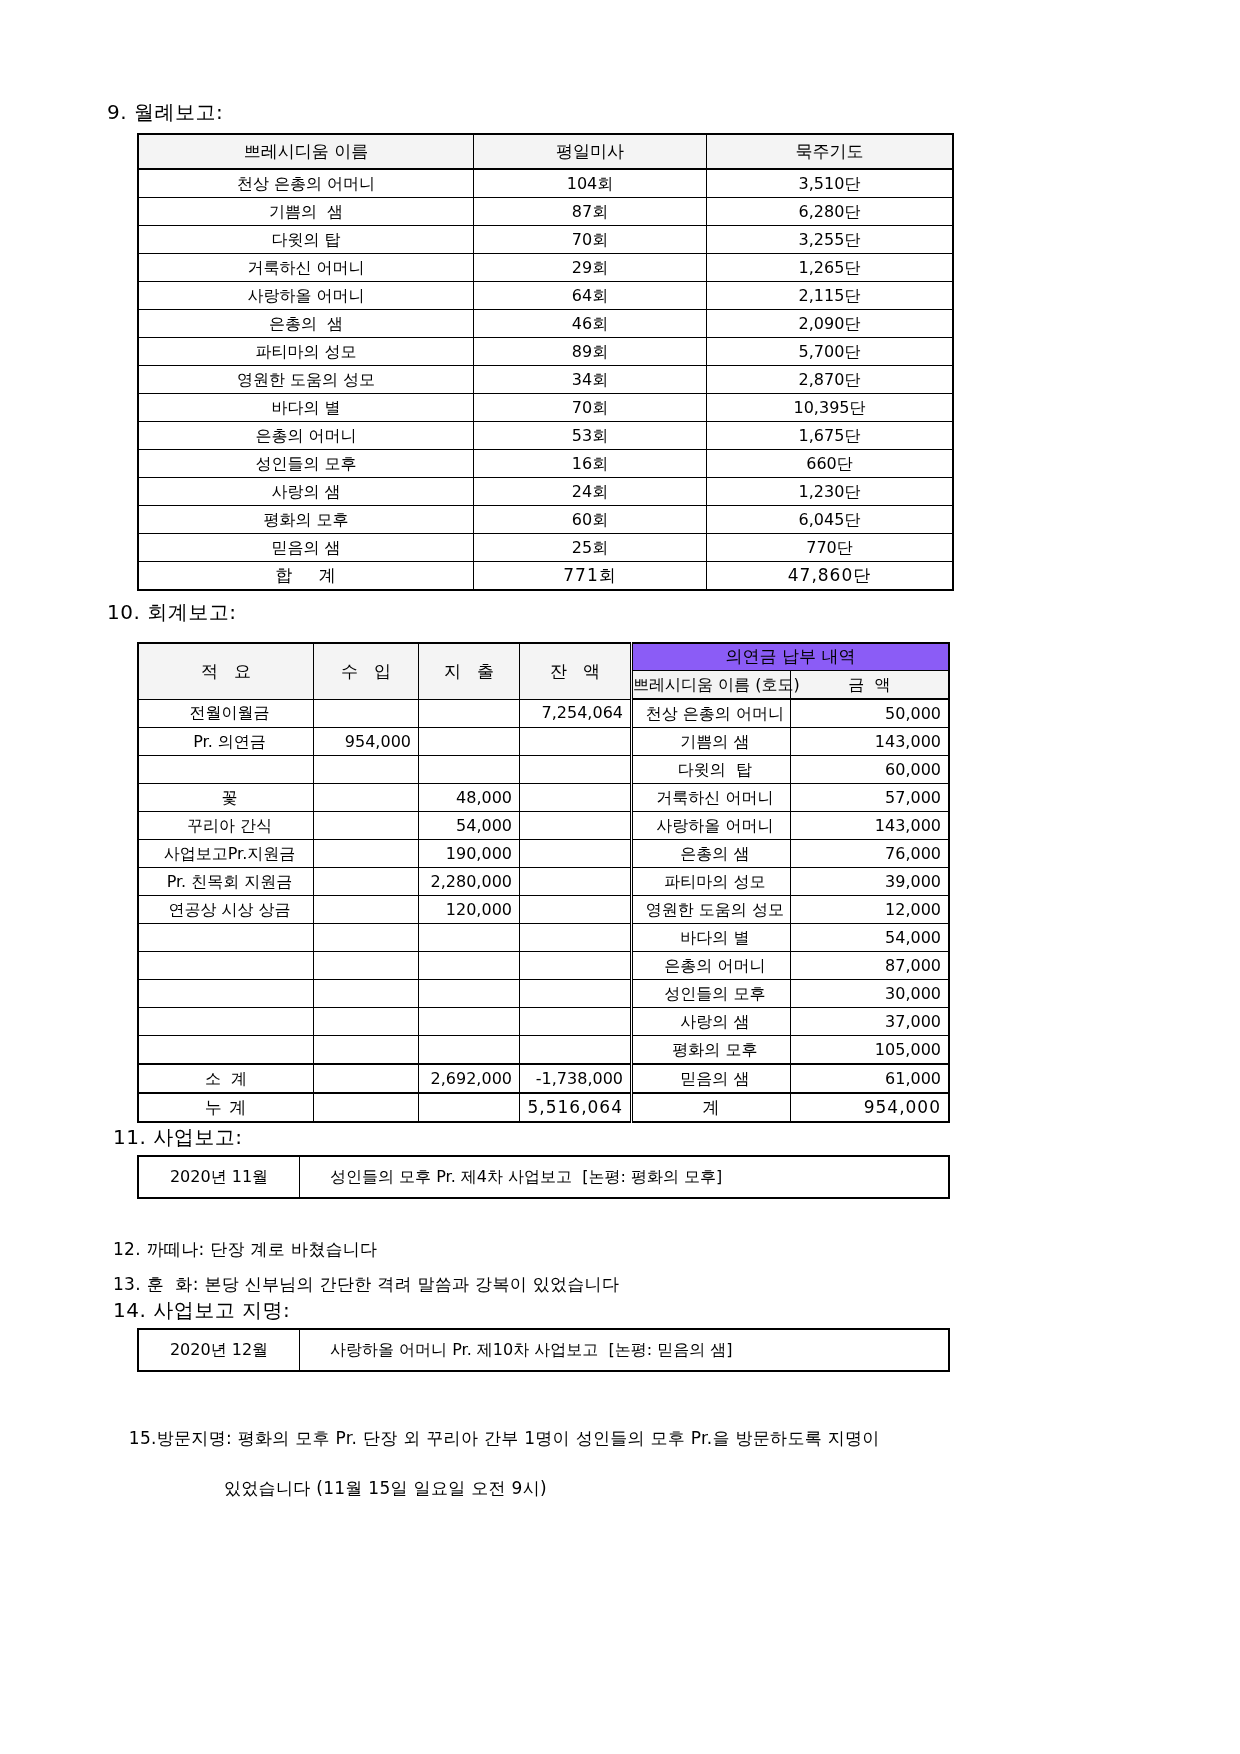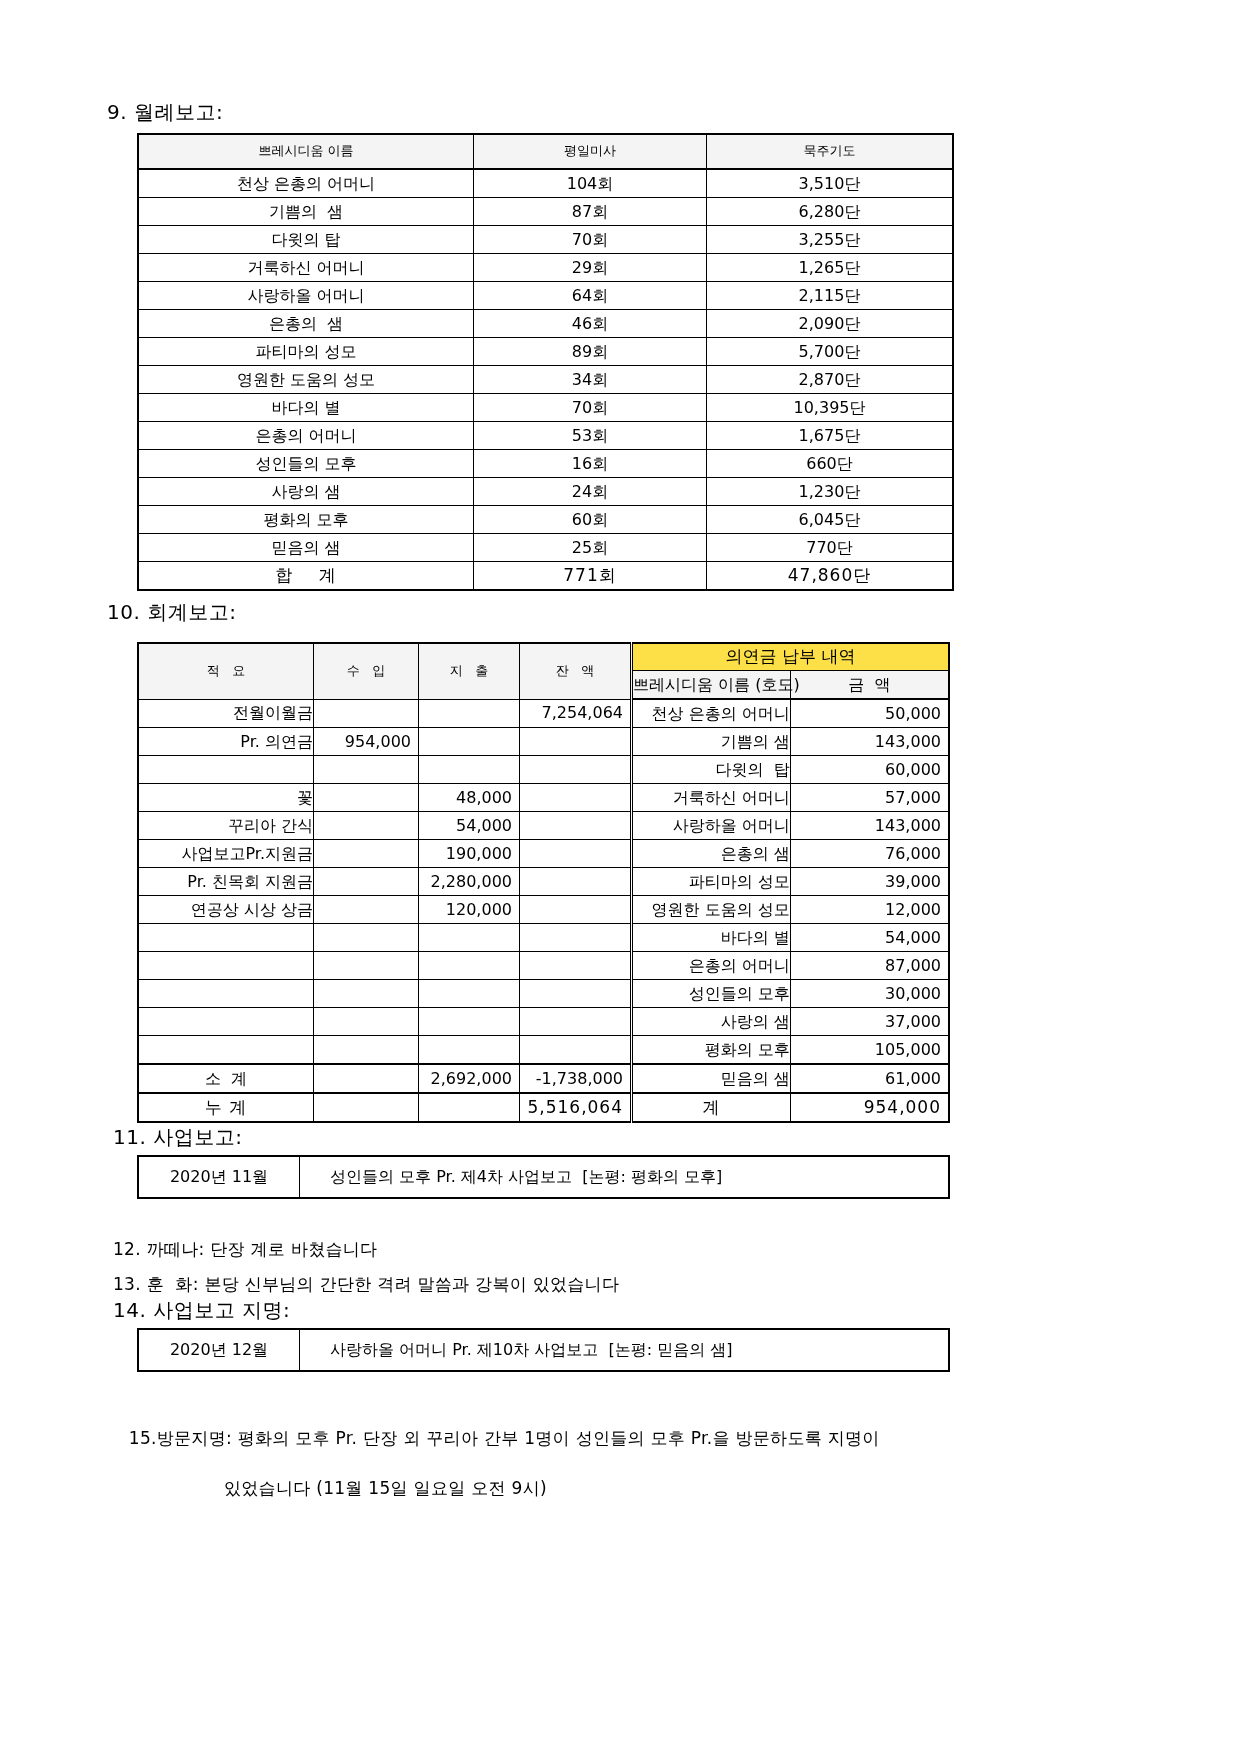--- a/index.html
+++ b/index.html
@@ -59,25 +59,25 @@
     font-weight: normal;
     line-height: 1.25;
     height: 27px;
     vertical-align: middle;
     white-space: pre;
   }
   .hdr {
     background: #f4f4f4;
     text-align: center;
     height: 33px;
-    font-size: 13px;
+    font-size: 17px;
   }
   .ctr { text-align: center; }
   .rgt { text-align: right; padding-right: 7px; }
-  .lft { text-align: right; padding-left: 7px; }
+  .lft { text-align: center; padding-left: 7px; }
 
   
   #table-monthly {
     position: absolute;
     left: 137px;
     top: 133px;
     width: 813px;
     border: 2px solid #000;
   }
   #table-monthly .thead td { border-bottom: 2px solid #000; }
@@ -105,21 +105,21 @@
   #table-account td.a4 { width: 220px; border-left: 3px double #000; }
   #table-account td.a5 { width: 105px; }
   #table-account tr.hdr-row td { border-bottom: 2px solid #000; }
   #table-account tr.sub td { border-top: 2px solid #000; margin-top: 20px; }
   #table-account tr.cume td {
     border-top: 2px solid #000;
     font-size: 17px;
     letter-spacing: 1px;
   }
   #table-account .donation-title {
-    background: #fde047;
+    background: #8b5cf6;
     text-align: center;
     font-size: 17px;
     height: 26px;
     border-left: 3px double #000;
   }
   #table-account .donation-sub {
     background: #f4f4f4;
     text-align: center;
     font-size: 16px;
     height: 27px;

